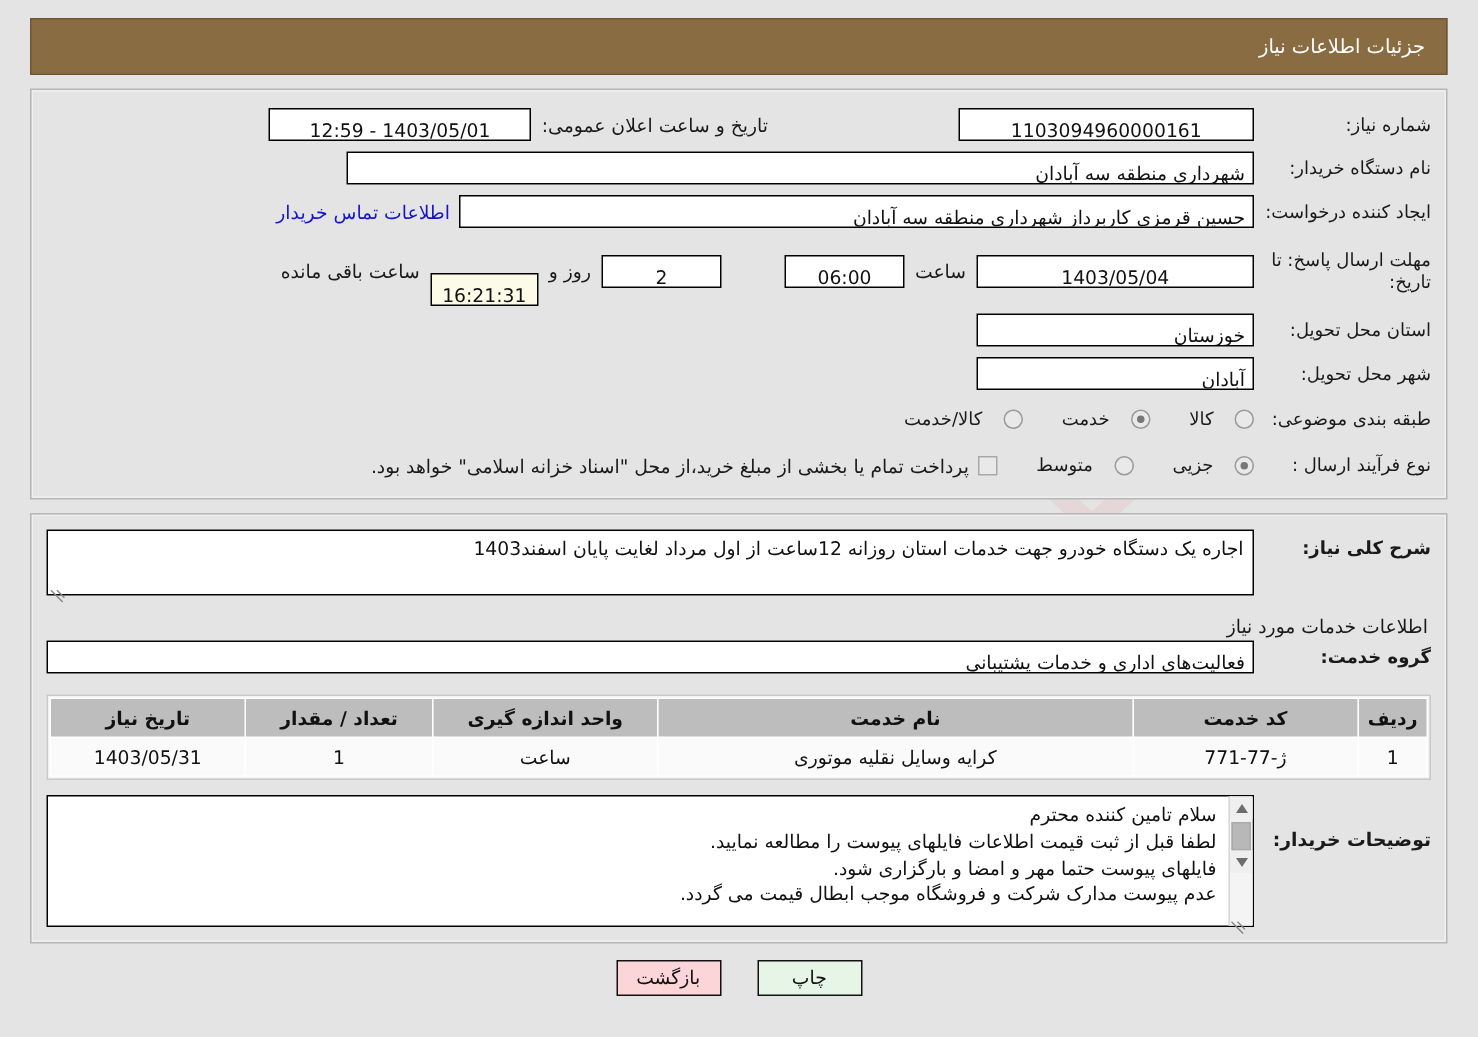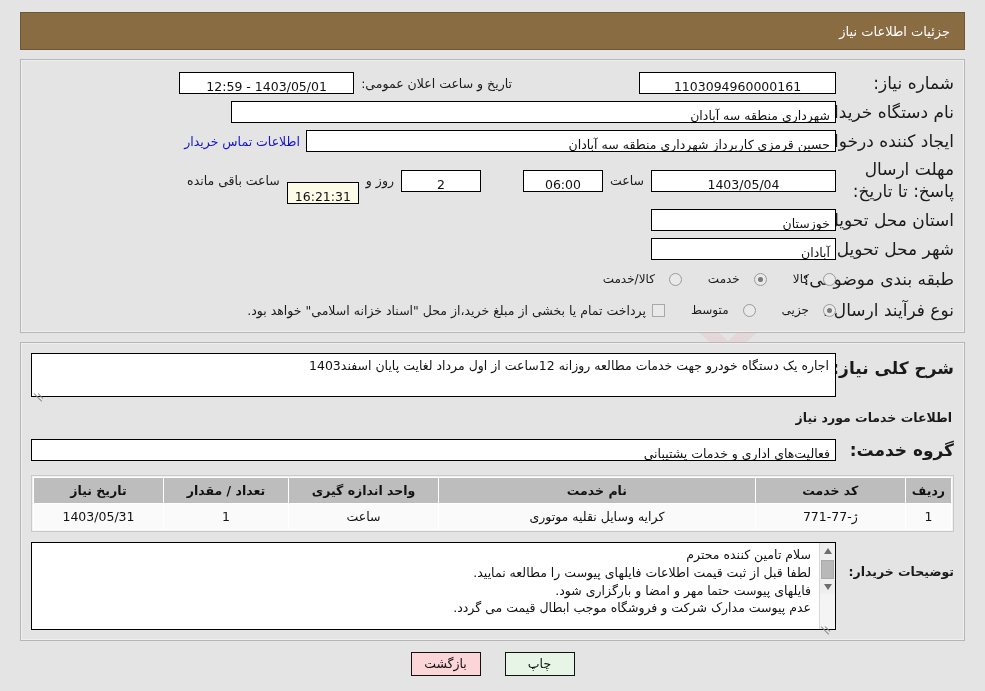--- a/index.html
+++ b/index.html
@@ -93,21 +93,21 @@
 
   
   .row {
     display: flex;
     align-items: center;
     min-height: 26px;
     margin-bottom: 3px;
     position: relative;
   }
   .lbl {
-    font-size: 17px;
+    font-size: 12px;
     color: #1a1a1a;
     text-align: right;
     white-space: nowrap;
     padding-left: 6px;
   }
   .lbl.w-main { width: 118px; flex: 0 0 118px; }
   .lbl.bold { font-weight: bold; }
 
   .fld {
     background: #ffffff;
@@ -203,23 +203,23 @@
   .resize-grip i {
     position: absolute;
     background: #888;
     height: 1px;
     transform: rotate(45deg);
     transform-origin: left center;
   }
 
   .section-head {
     font-size: 12.5px;
-    font-weight: bold;
+    font-weight: normal;
     color: #1a1a1a;
-    margin: 13px 0 12px 0;
+    margin: 13px 0 0 0;
     text-align: right;
     padding-right: 2px;
   }
 
   
   .tbl-wrap {
     border: 1px solid #c9c9c9;
     background: #f2f2f2;
     padding: 1px;
     margin-top: 12px;
@@ -428,21 +428,21 @@
       <span class="chk"></span>
       <span class="note-text">پرداخت تمام یا بخشی از مبلغ خرید،از محل "اسناد خزانه اسلامی" خواهد بود.</span>
     </div>
   </div>
 
   <div class="panel p2">
 
     <div class="row" style="align-items:flex-start;min-height:auto">
       <div class="lbl w-main bold" style="padding-top:5px">شرح کلی نیاز:</div>
       <div class="ta" style="flex:1;height:44px">
-        <span>اجاره یک دستگاه خودرو جهت خدمات مطالعه روزانه 12ساعت از اول مرداد لغایت پایان اسفند1403</span>
+        <span>اجاره یک دستگاه خودرو جهت خدمات استان روزانه 12ساعت از اول مرداد لغایت پایان اسفند1403</span>
         <span class="resize-grip">
           <i style="width:11px; left:0px; top:10px;"></i>
           <i style="width:7px;  left:4px; top:10px;"></i>
         </span>
       </div>
     </div>
 
     <div class="section-head">اطلاعات خدمات مورد نیاز</div>
 
     <div class="row">

